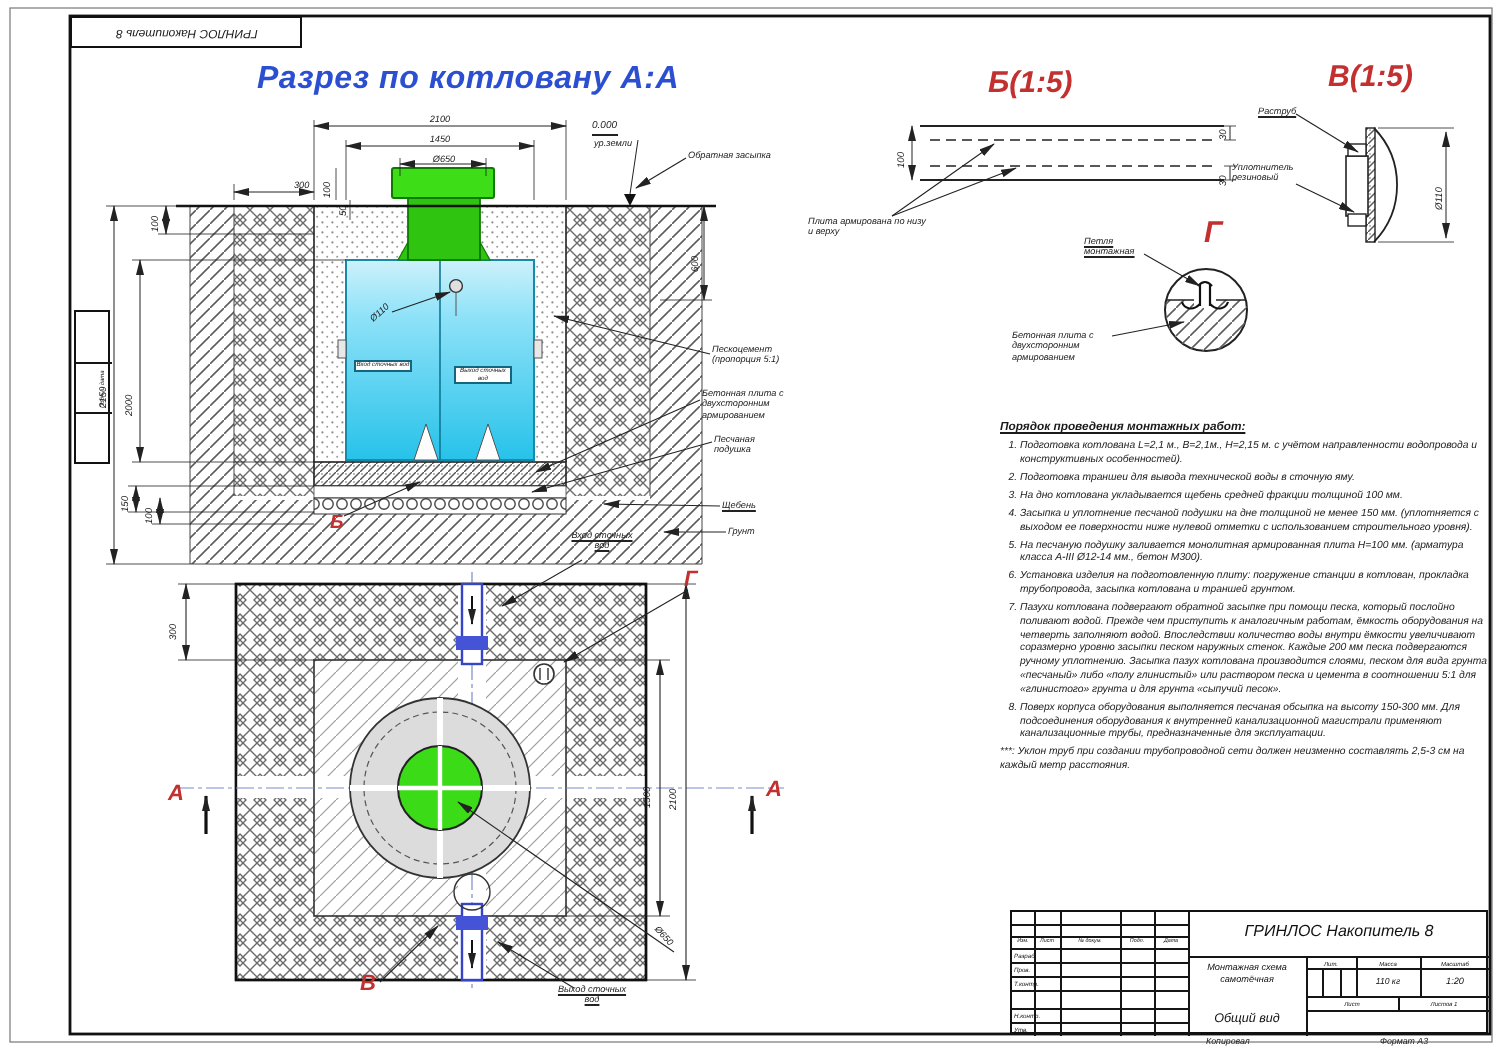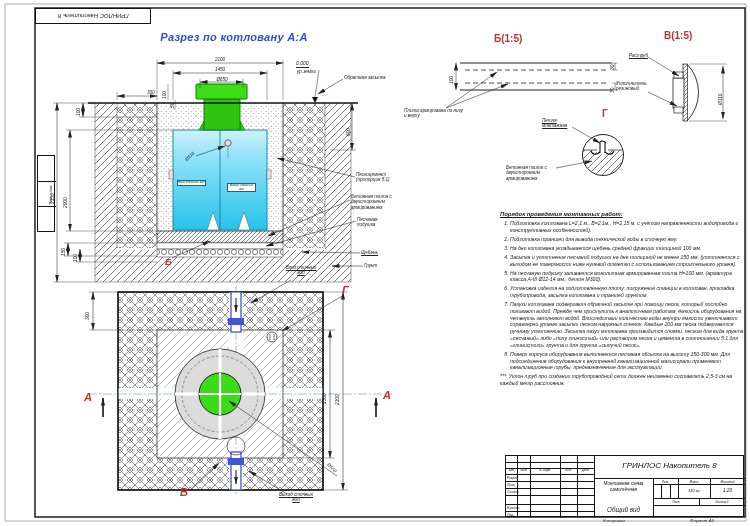--- a/index.html
+++ b/index.html
@@ -5,25 +5,25 @@
   html,body{margin:0;padding:0}
   body{width:750px;height:526px;position:relative;background:#fff;overflow:hidden;
        font-family:"Liberation Sans",sans-serif;color:#1a1a1a}
   .abs{position:absolute}
   .lbl{position:absolute;font-style:italic;font-size:4.6px;line-height:1.18;white-space:nowrap;color:#222}
   .wrap{white-space:normal}
   .ctr{text-align:center}
   .vdim{position:absolute;font-style:italic;font-size:4.8px;color:#222;white-space:nowrap;
         transform:rotate(-90deg);transform-origin:0 0}
   .red{position:absolute;color:#c23030;font-weight:bold;font-style:italic;font-size:9.5px;white-space:nowrap}
-  .redtitle{position:absolute;color:#c23030;font-weight:bold;font-size:10px;white-space:nowrap}
+  .redtitle{position:absolute;color:#c23030;font-weight:bold;font-style:italic;font-size:15px;white-space:nowrap}
   .tl{position:absolute;background:#151515}
   .cell{position:absolute;font-style:italic;color:#111;overflow:hidden}
   #sec-title{position:absolute;left:118px;top:31px;width:232px;text-align:center;
-             color:#2b4fd0;font-weight:bold;font-style:italic;font-size:11px;letter-spacing:.3px}
+             color:#2b4fd0;font-weight:bold;font-style:italic;font-size:16px;letter-spacing:.3px}
   #instr{position:absolute;left:500px;top:211px;width:245px}
   #instr-title{font-size:5.9px;font-weight:bold;font-style:italic;text-decoration:underline;margin:0 0 3px 0}
   #instr ol{margin:0;padding:0 0 0 10px;list-style:decimal outside}
   #instr li{font-size:5.15px;font-style:italic;line-height:1.32;margin:0 0 2.2px 0;color:#222}
   #instr-note{font-size:5.15px;font-style:italic;line-height:1.32;margin-top:1px;color:#222}
   .box{position:absolute;border:0.9px solid #111;box-sizing:border-box}
   .tb-s{position:absolute;font-size:3px;font-style:italic;white-space:nowrap;color:#111}
 </style>
 </head>
 <body>

